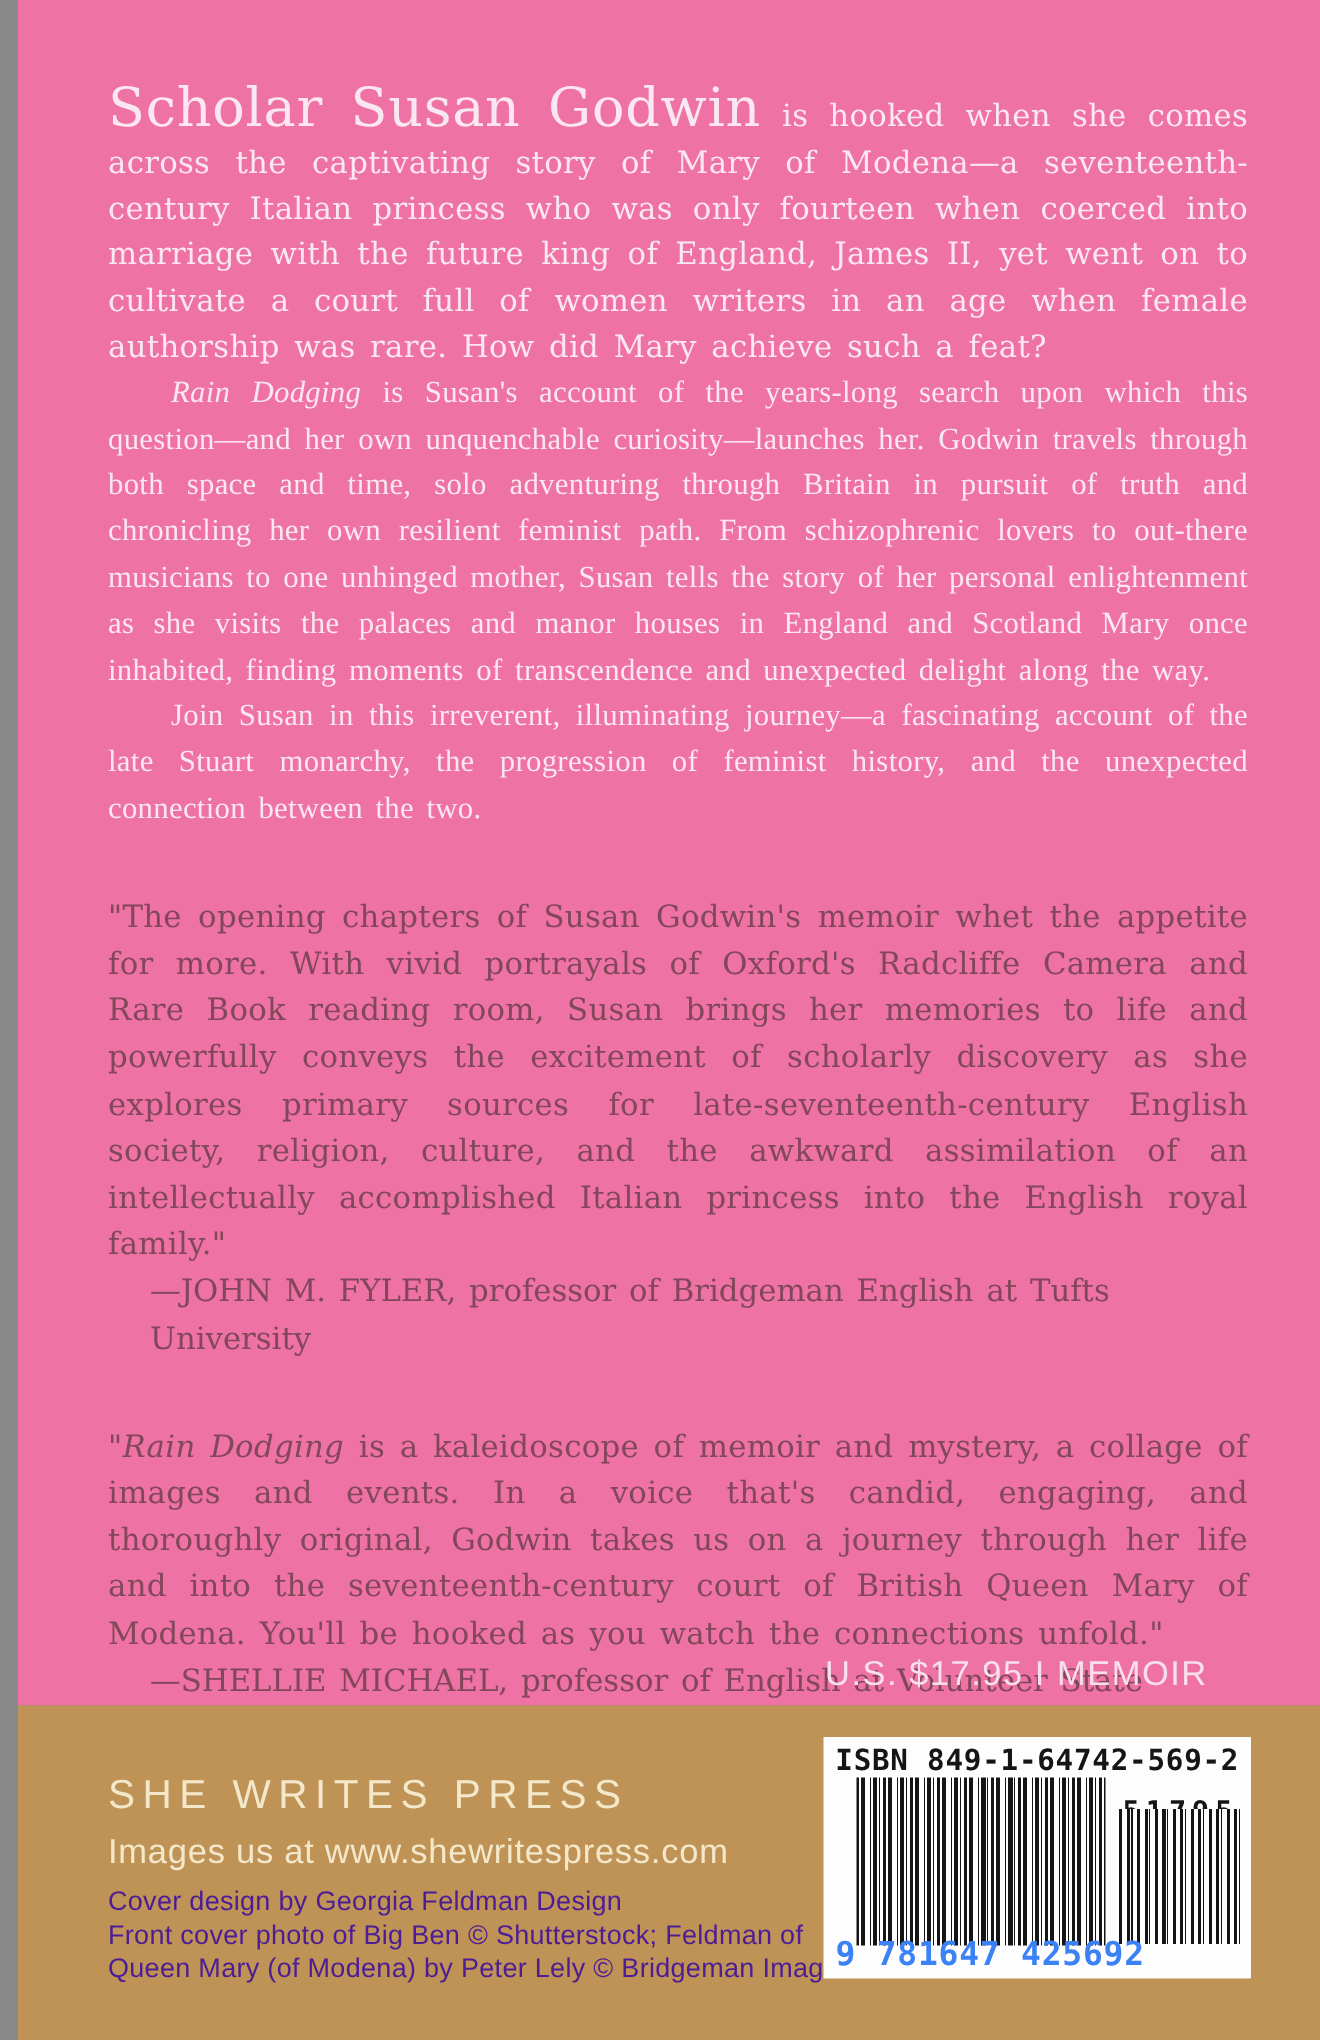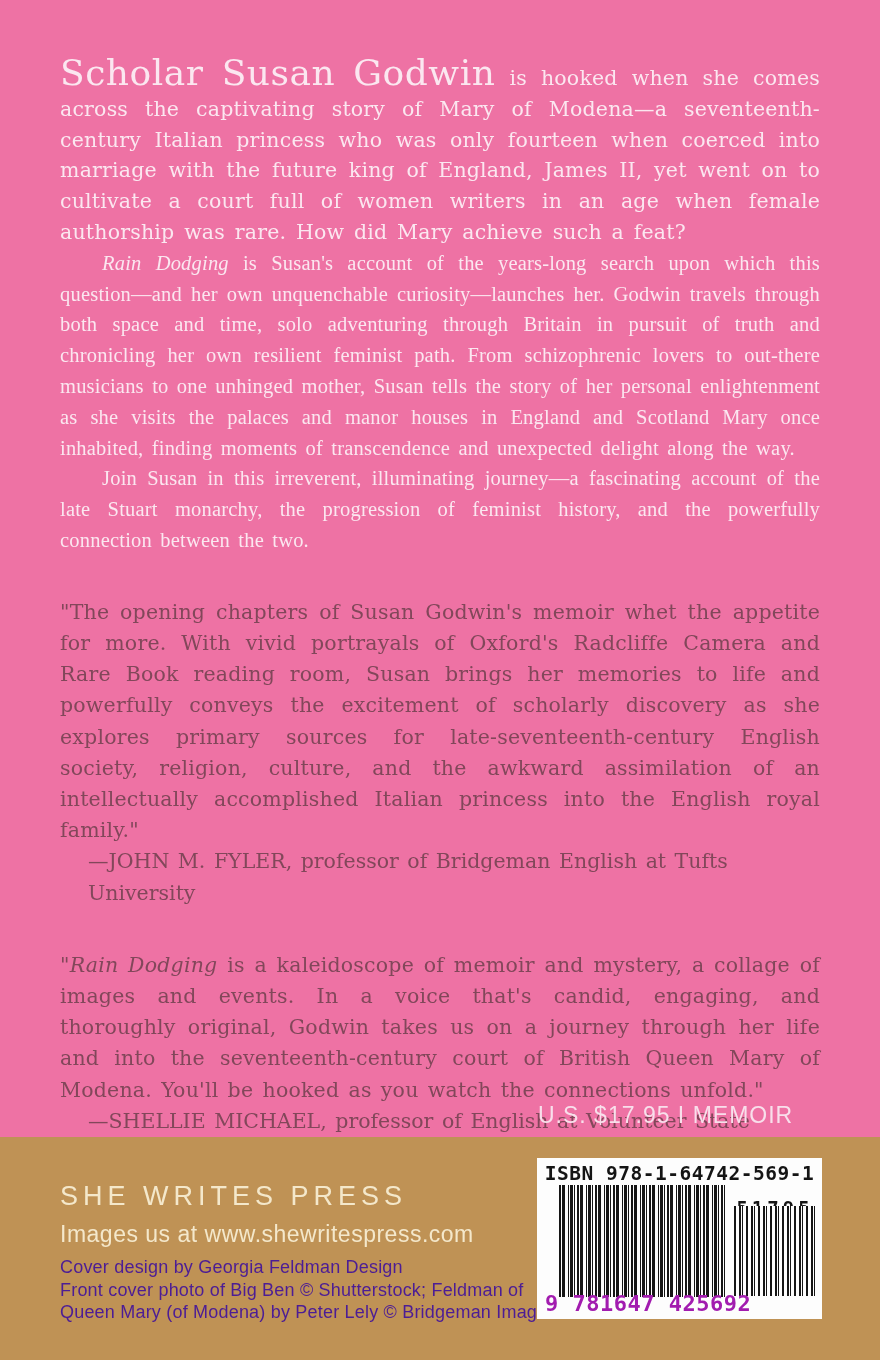--- a/index.html
+++ b/index.html
@@ -7,21 +7,21 @@
     --tan:#bf9255;
     --body-text:#fbe7f0;
     --quote-text:#82475a;
     --cream:#f4e8cb;
     --barcode-bg:#fdfdfd;
   }
   *{margin:0;padding:0;box-sizing:border-box;}
   html,body{background:#888;}
   .page{
     width:880px;height:1360px;position:relative;margin:0 auto;
-    font-family:"DejaVu Serif", serif;overflow:hidden;
+    font-family:"DejaVu Serif", serif;overflow:hidden;padding-left:12px;
   }
   
   .cover{
     position:relative;width:880px;height:1137px;
     background:var(--pink);
     padding:58px 60px 0 60px;
   }
   .body-par{
     font-size:20.5px;line-height:30.8px;color:var(--body-text);
     text-align:justify;word-spacing:3px;letter-spacing:0.2px;
@@ -70,21 +70,21 @@
     background:repeating-linear-gradient(90deg,
       #151515 0 2px,#fdfdfd 2px 3px,
       #151515 3px 6px,#fdfdfd 6px 9px,
       #151515 9px 10px,#fdfdfd 10px 11px,
       #151515 11px 14px,#fdfdfd 14px 15px,
       #151515 15px 16px,#fdfdfd 16px 18px);
   }
   .ean-digits{
     position:absolute;left:8px;top:133px;
     font-family:"DejaVu Sans Mono", monospace;font-weight:bold;
-    font-size:22px;letter-spacing:0.5px;color:#a21caf;white-space:pre;
+    font-size:22px;letter-spacing:0.5px;color:#3b82f6;white-space:pre;
   }
   .supp-code{
     position:absolute;left:197px;top:39px;width:82px;text-align:center;
     font-family:"DejaVu Sans Mono", monospace;font-weight:bold;
     font-size:19px;letter-spacing:4px;color:#151515;
   }
   .bars-supp{
     position:absolute;left:197px;top:48px;width:82px;height:90px;
     background:repeating-linear-gradient(90deg,
       #151515 0 2px,#fdfdfd 2px 5px,
@@ -96,21 +96,21 @@
 <body>
 
 <div class="page">
 
   <section class="cover">
 
     <p class="body-par"><span class="lead">Scholar Susan Godwin</span><span> is hooked when she comes across the captivating story of Mary of Modena—a seventeenth-century Italian princess who was only fourteen when coerced into marriage with the future king of England, James II, yet went on to cultivate a court full of women writers in an age when female authorship was rare. How did Mary achieve such a feat?</span></p>
 
     <p class="body-par indent"><i>Rain Dodging</i><span> is Susan's account of the years-long search upon which this question—and her own unquenchable curiosity—launches her. Godwin travels through both space and time, solo adventuring through Britain in pursuit of truth and chronicling her own resilient feminist path. From schizophrenic lovers to out-there musicians to one unhinged mother, Susan tells the story of her personal enlightenment as she visits the palaces and manor houses in England and Scotland Mary once inhabited, finding moments of transcendence and unexpected delight along the way.</span></p>
 
-    <p class="body-par indent">Join Susan in this irreverent, illuminating journey—a fascinating account of the late Stuart monarchy, the progression of feminist history, and the powerfully connection between the two.</p>
+    <p class="body-par indent">Join Susan in this irreverent, illuminating journey—a fascinating account of the late Stuart monarchy, the progression of feminist history, and the unexpected connection between the two.</p>
 
     <div class="blurb-block">
       <p class="quote-par">"The opening chapters of Susan Godwin's memoir whet the appetite for more. With vivid portrayals of Oxford's Radcliffe Camera and Rare Book reading room, Susan brings her memories to life and powerfully conveys the excitement of scholarly discovery as she explores primary sources for late-seventeenth-century English society, religion, culture, and the awkward assimilation of an intellectually accomplished Italian princess into the English royal family."</p>
       <p class="attribution">—JOHN M. FYLER, professor of Bridgeman English at Tufts University</p>
     </div>
 
     <div class="blurb-block">
       <p class="quote-par"><span>"</span><i>Rain Dodging</i><span> is a kaleidoscope of memoir and mystery, a collage of images and events. In a voice that's candid, engaging, and thoroughly original, Godwin takes us on a journey through her life and into the seventeenth-century court of British Queen Mary of Modena. You'll be hooked as you watch the connections unfold."</span></p>
       <p class="attribution">—SHELLIE MICHAEL, professor of English at Volunteer State College</p>
     </div>
@@ -122,21 +122,21 @@
 
     <div class="pub-block">
       <div class="publisher">SHE WRITES PRESS</div>
       <div class="visit">Images us at www.shewritespress.com</div>
       <div class="credit">Cover design by Georgia Feldman Design</div>
       <div class="credit">Front cover photo of Big Ben © Shutterstock; Feldman of</div>
       <div class="credit">Queen Mary (of Modena) by Peter Lely © Bridgeman Images</div>
     </div>
 
     <div class="barcode-box">
-      <div class="isbn-label">ISBN 978-1-64742-569-1</div>
+      <div class="isbn-label">ISBN 849-1-64742-569-2</div>
       <div class="bars-main"></div>
       <div class="supp-code">51795</div>
       <div class="bars-supp"></div>
       <div class="ean-digits">9 781647 425692</div>
     </div>
 
   </section>
 </div>
 
 </body></html>

